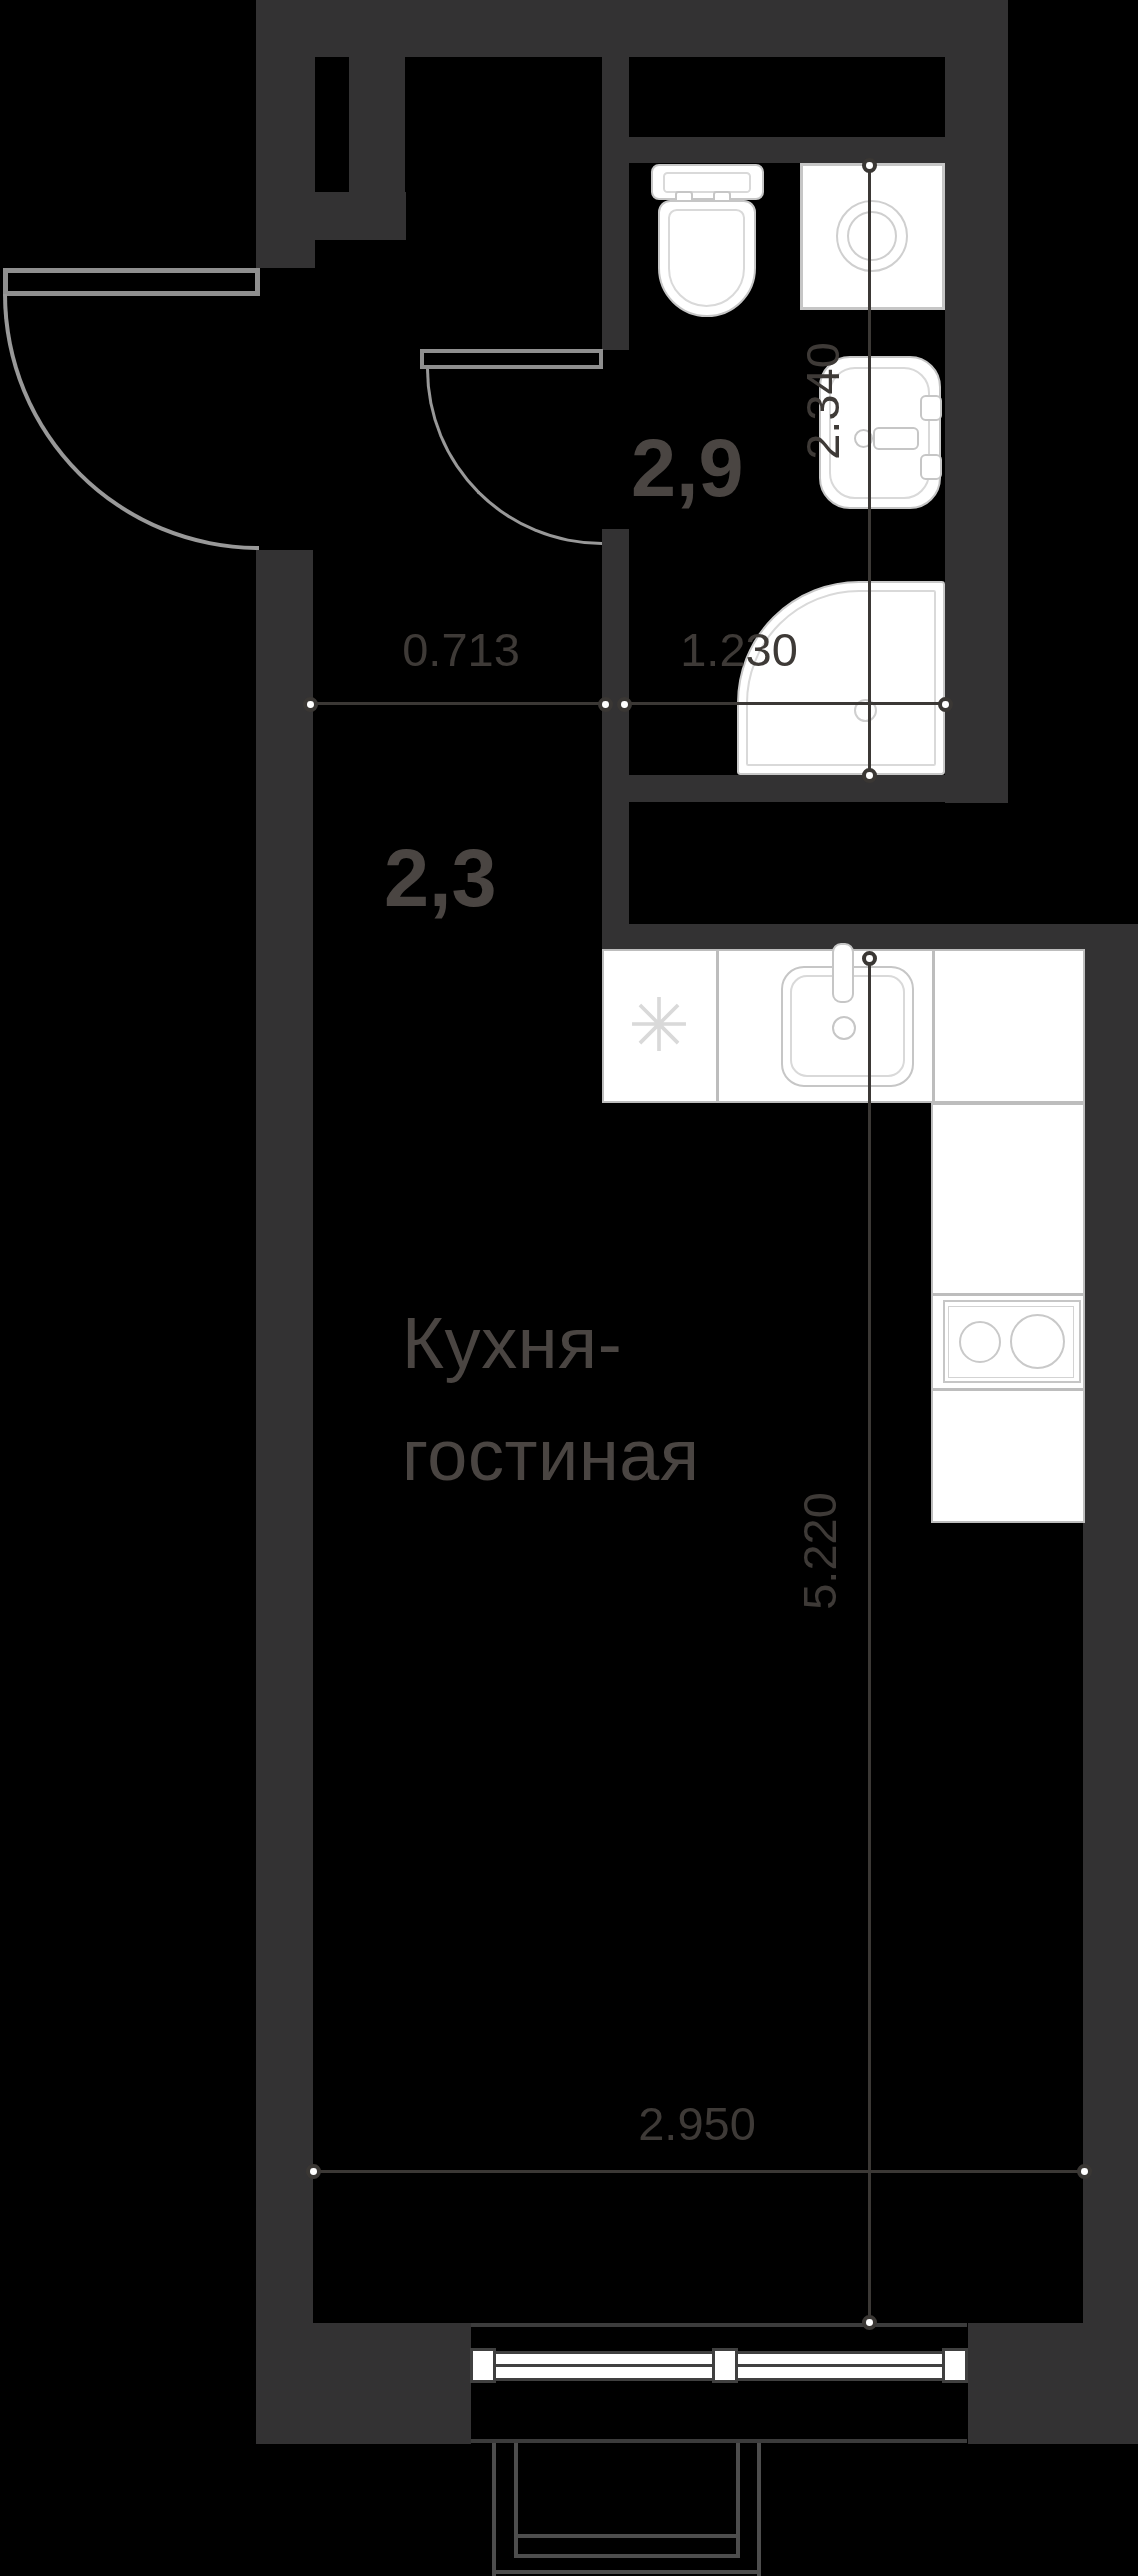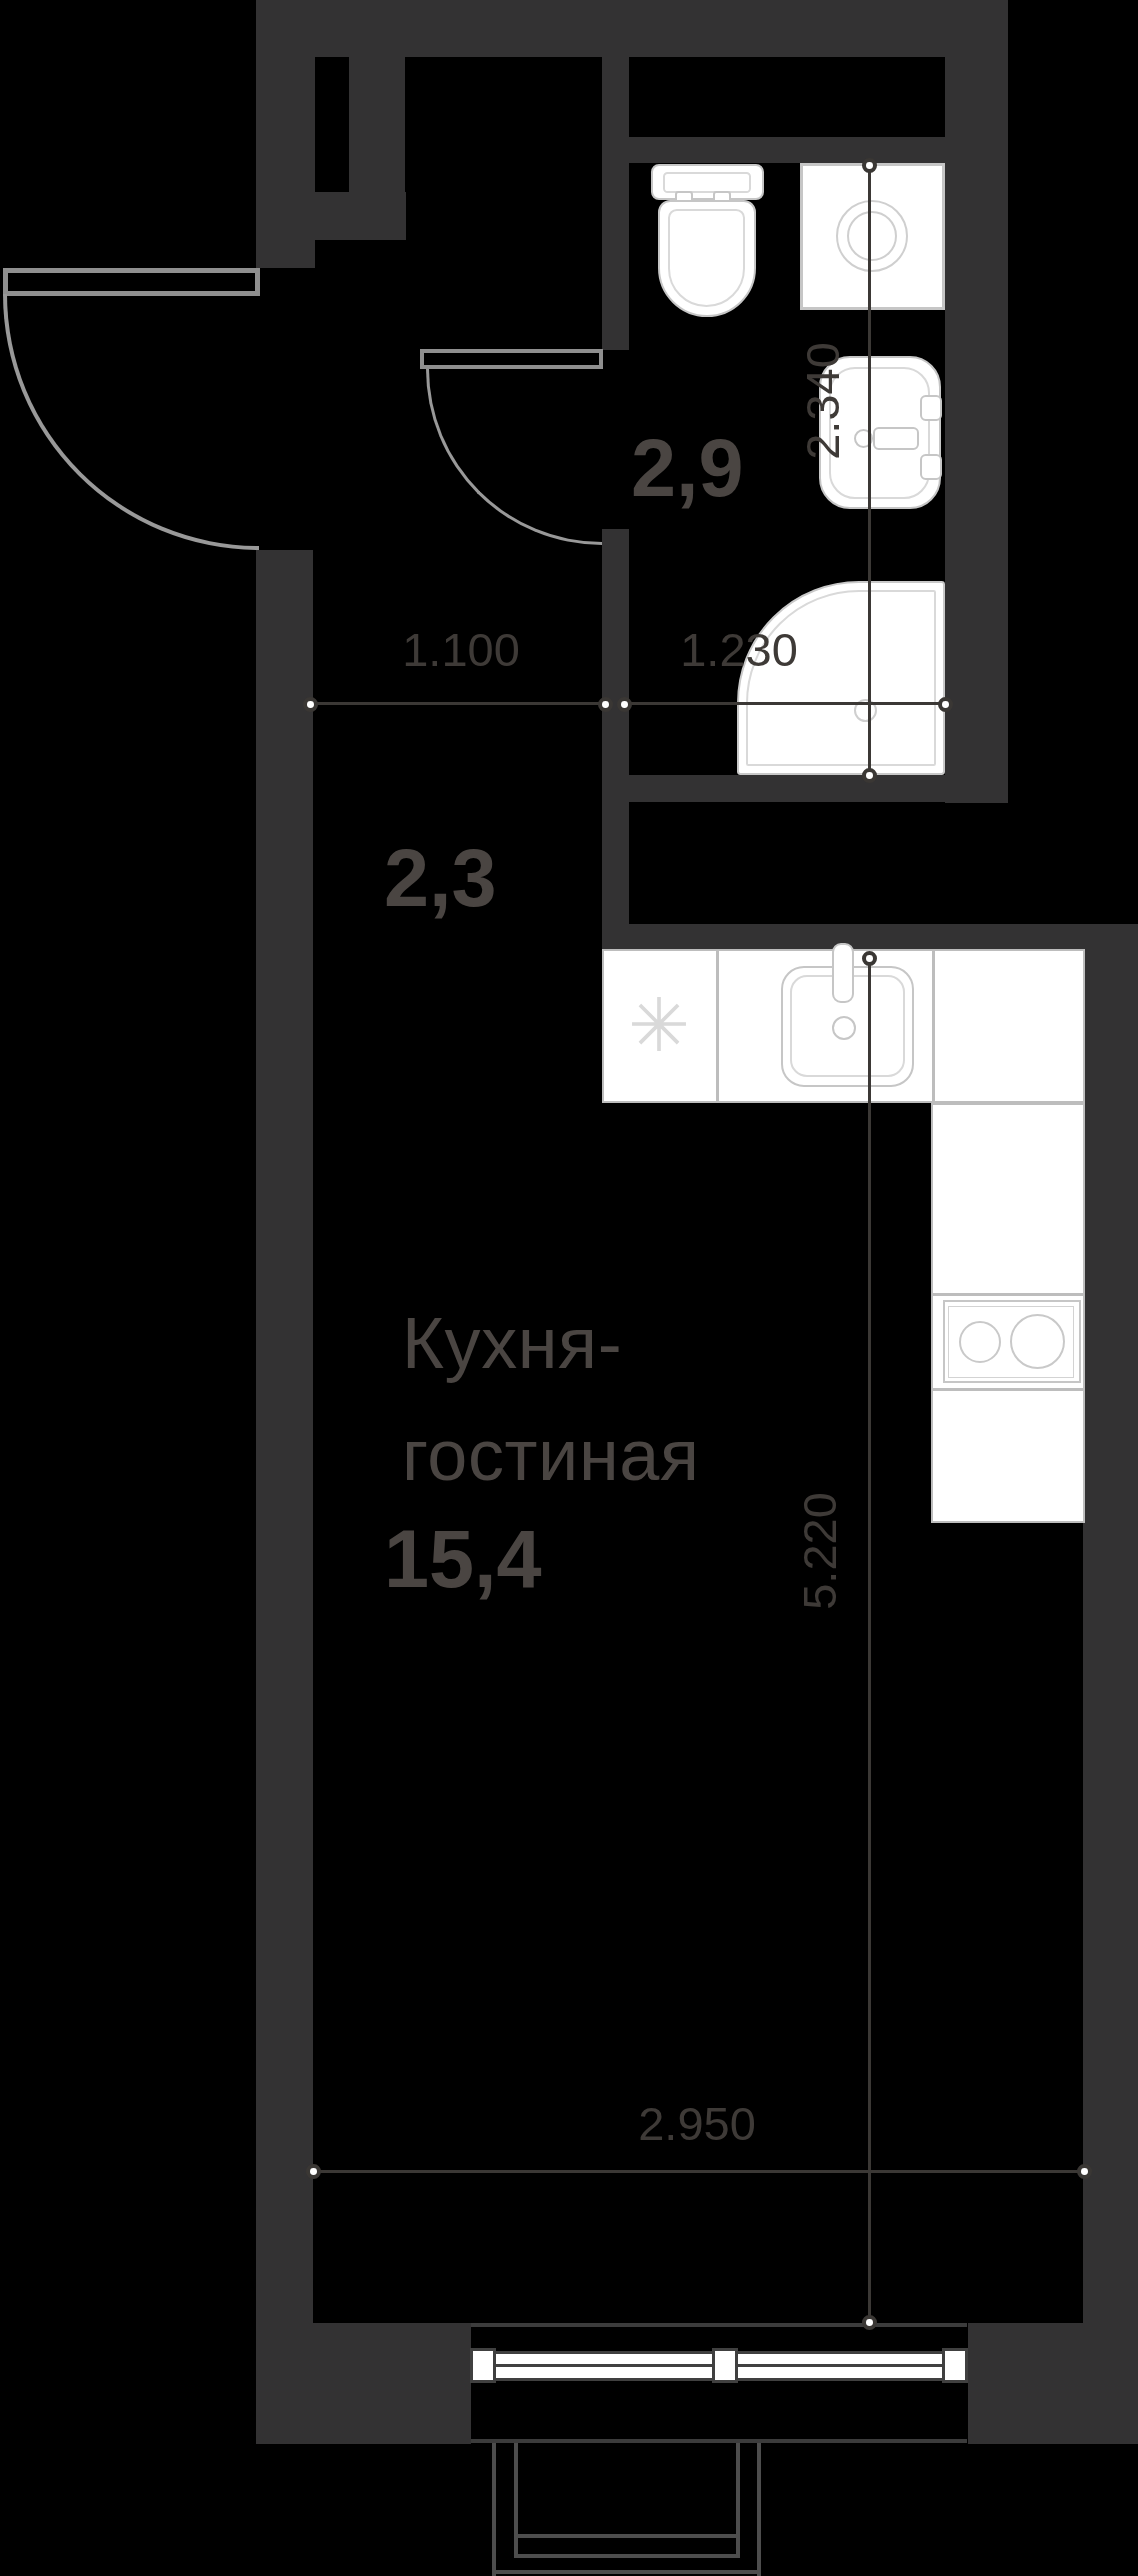--- a/index.html
+++ b/index.html
@@ -121,24 +121,23 @@
   <div class="dot" style="left:862px;top:2315px;"></div>
   <div class="dot" style="left:306px;top:2164px;"></div>
   <div class="dot" style="left:1077px;top:2164px;"></div>
 
   <div class="roomarea" style="left:384px;top:838px;">2,3</div>
 
   <div class="roomname" style="left:386px;top:1288px;margin-left:16px;">
     <span>Кухня-</span><br>
     <span>гостиная</span>
   </div>
-  <div class="roomarea" style="left:384px;top:1519px;">15,4</div>
 
   <div class="roomarea" style="left:631px;top:428px;">2,9</div>
 
-  <div class="dim" style="left:461px;top:649px;">1.100</div>
+  <div class="dim" style="left:461px;top:649px;">0.713</div>
   <div class="dim" style="left:739px;top:649px;">1.230</div>
   <div class="dim vert" style="left:822px;top:401px;">2.340</div>
   <div class="dim vert" style="left:819px;top:1551px;">5.220</div>
   <div class="dim" style="left:697px;top:2123px;">2.950</div>
 
 </div>
 
 
 </body></html>

